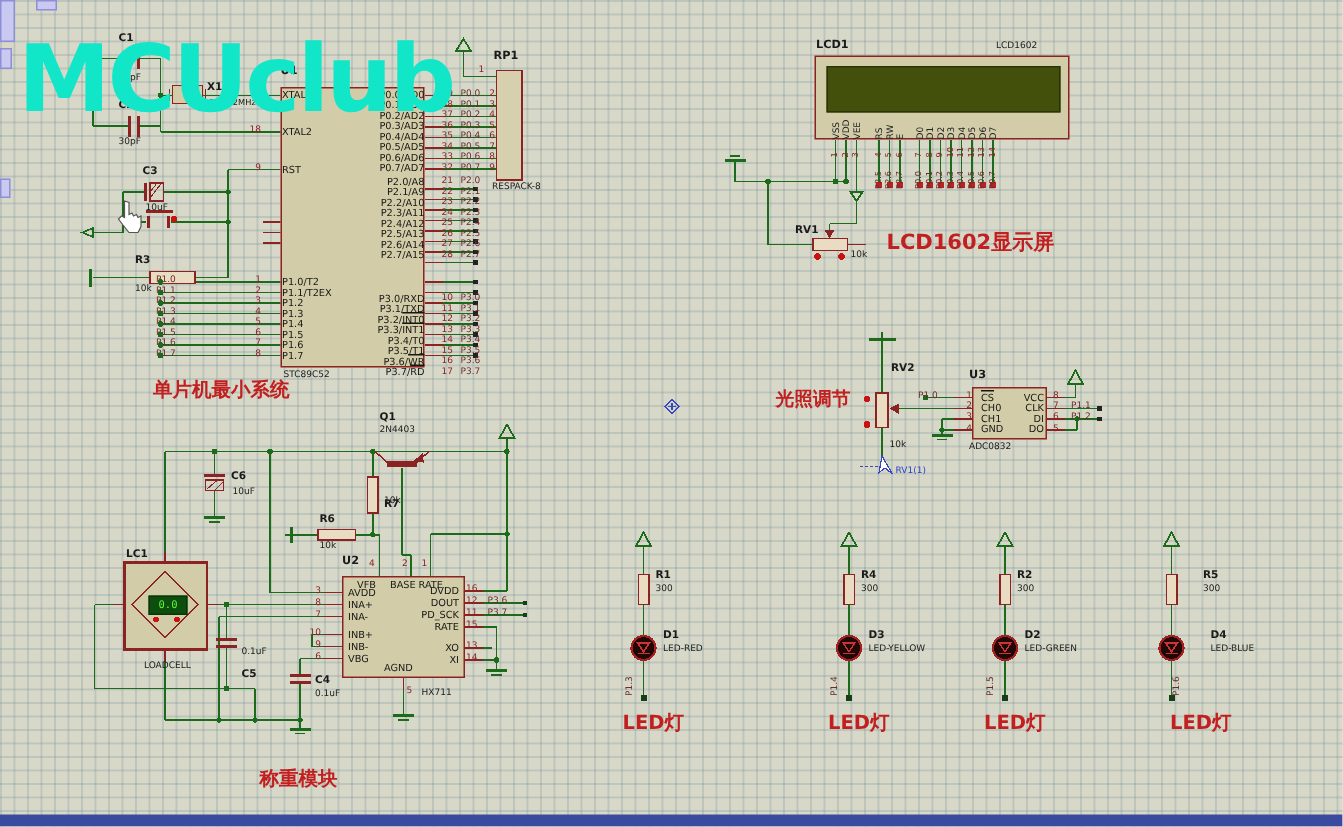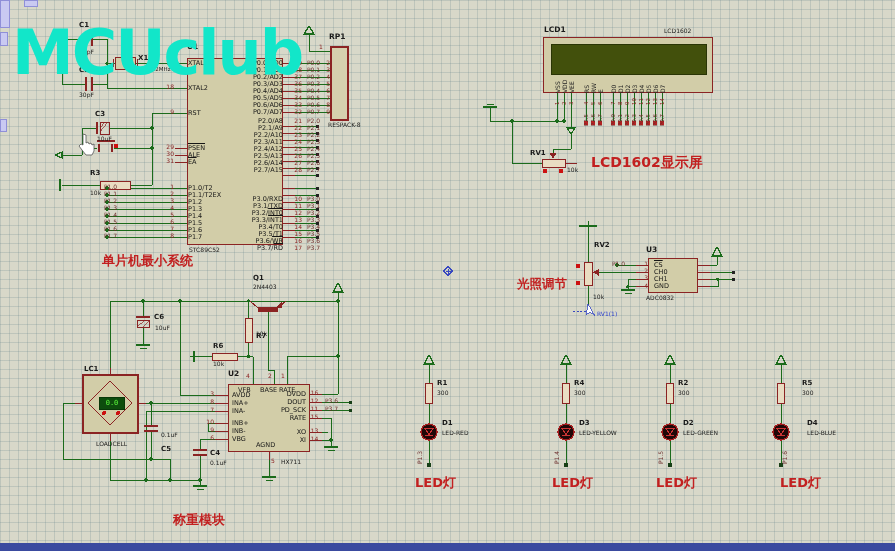--- a/index.html
+++ b/index.html
@@ -307,38 +307,20 @@
         <span class="cell lbl">XTAL2</span>
       </div>
   </div>
   <div class="pin-rows mcu-l rh7" style="left:104px;top:109.5px">
     <div class="pin-row">
         <span class="cell net"></span>
         <span class="cell num">9</span>
         <span class="cell lbl">RST</span>
       </div>
   </div>
-  <div class="pin-rows mcu-l rh7" style="left:104px;top:144.5px">
-
-  <div class="pin-row">
-        <span class="cell net"></span>
-        <span class="cell num">29</span>
-        <span class="cell lbl"><i></i><i class="ol">PSEN</i></span>
-      </div>
-      <div class="pin-row">
-        <span class="cell net"></span>
-        <span class="cell num">30</span>
-        <span class="cell lbl"><i>ALE</i><i class="ol"></i></span>
-      </div>
-      <div class="pin-row">
-        <span class="cell net"></span>
-        <span class="cell num">31</span>
-        <span class="cell lbl"><i></i><i class="ol">EA</i></span>
-      </div>
-    </div>
   <div class="pin-rows mcu-l rh7" style="left:104px;top:184.5px">
 
   <div class="pin-row">
         <span class="cell net">P1.0</span>
         <span class="cell num">1</span>
         <span class="cell lbl">P1.0/T2</span>
       </div>
       <div class="pin-row">
         <span class="cell net">P1.1</span>
         <span class="cell num">2</span>
@@ -614,21 +596,21 @@
         <span class="lp-num vtext">14</span>
         <span class="lp-net vtext">P0.7</span>
       </div>
     </div>
   <div class="txt ref" style="left:530px;top:150px">RV1</div>
   <div class="txt val" style="left:567px;top:167px">10k</div>
   <div class="txt cap" style="left:591px;top:155px;font-size:14px">LCD1602显示屏</div>
 
   <div class="txt ref" style="left:594px;top:242px">RV2</div>
   <div class="txt val" style="left:593px;top:294px">10k</div>
-  <div class="txt cap" style="left:517px;top:277px;font-size:12.5px">光照调节</div>
+  <div class="txt cap" style="left:517px;top:259px;font-size:12.5px">光照调节</div>
   <div class="txt bluetxt" style="left:597px;top:311px;font-size:6px">RV1(1)</div>
 
   <div class="chip" style="left:648px;top:258px;width:50px;height:35px"></div>
   <div class="txt bigref" style="left:646px;top:246px">U3</div>
   <div class="txt tiny" style="left:646px;top:295px">ADC0832</div>
   <div class="pin-rows u3-l rh72" style="left:612px;top:261.4px">
 
   <div class="pin-row">
         <span class="cell net">P1.0</span>
         <span class="cell num">1</span>
@@ -641,20 +623,43 @@
       </div>
       <div class="pin-row">
         <span class="cell net"></span>
         <span class="cell num">3</span>
         <span class="cell lbl"><i>CH1</i><i class="ol"></i></span>
       </div>
       <div class="pin-row">
         <span class="cell net"></span>
         <span class="cell num">4</span>
         <span class="cell lbl"><i>GND</i><i class="ol"></i></span>
+      </div>
+    </div>
+  <div class="pin-rows u3-r rh72" style="left:652px;top:261.4px">
+
+  <div class="pin-row">
+        <span class="cell lbl">VCC</span>
+        <span class="cell num">8</span>
+        <span class="cell net"></span>
+      </div>
+      <div class="pin-row">
+        <span class="cell lbl">CLK</span>
+        <span class="cell num">7</span>
+        <span class="cell net">P1.1</span>
+      </div>
+      <div class="pin-row">
+        <span class="cell lbl">DI</span>
+        <span class="cell num">6</span>
+        <span class="cell net">P1.2</span>
+      </div>
+      <div class="pin-row">
+        <span class="cell lbl">DO</span>
+        <span class="cell num">5</span>
+        <span class="cell net"></span>
       </div>
     </div>
 
   <div class="txt ref" style="left:253px;top:275px">Q1</div>
   <div class="txt tiny" style="left:253px;top:284px">2N4403</div>
   <div class="txt ref" style="left:256px;top:333px">R7</div>
   <div class="txt val" style="left:256px;top:331px">10k</div>
   <div class="txt ref" style="left:213px;top:343px">R6</div>
   <div class="txt val" style="left:213px;top:361px">10k</div>
   <div class="txt ref" style="left:154px;top:314px">C6</div>

